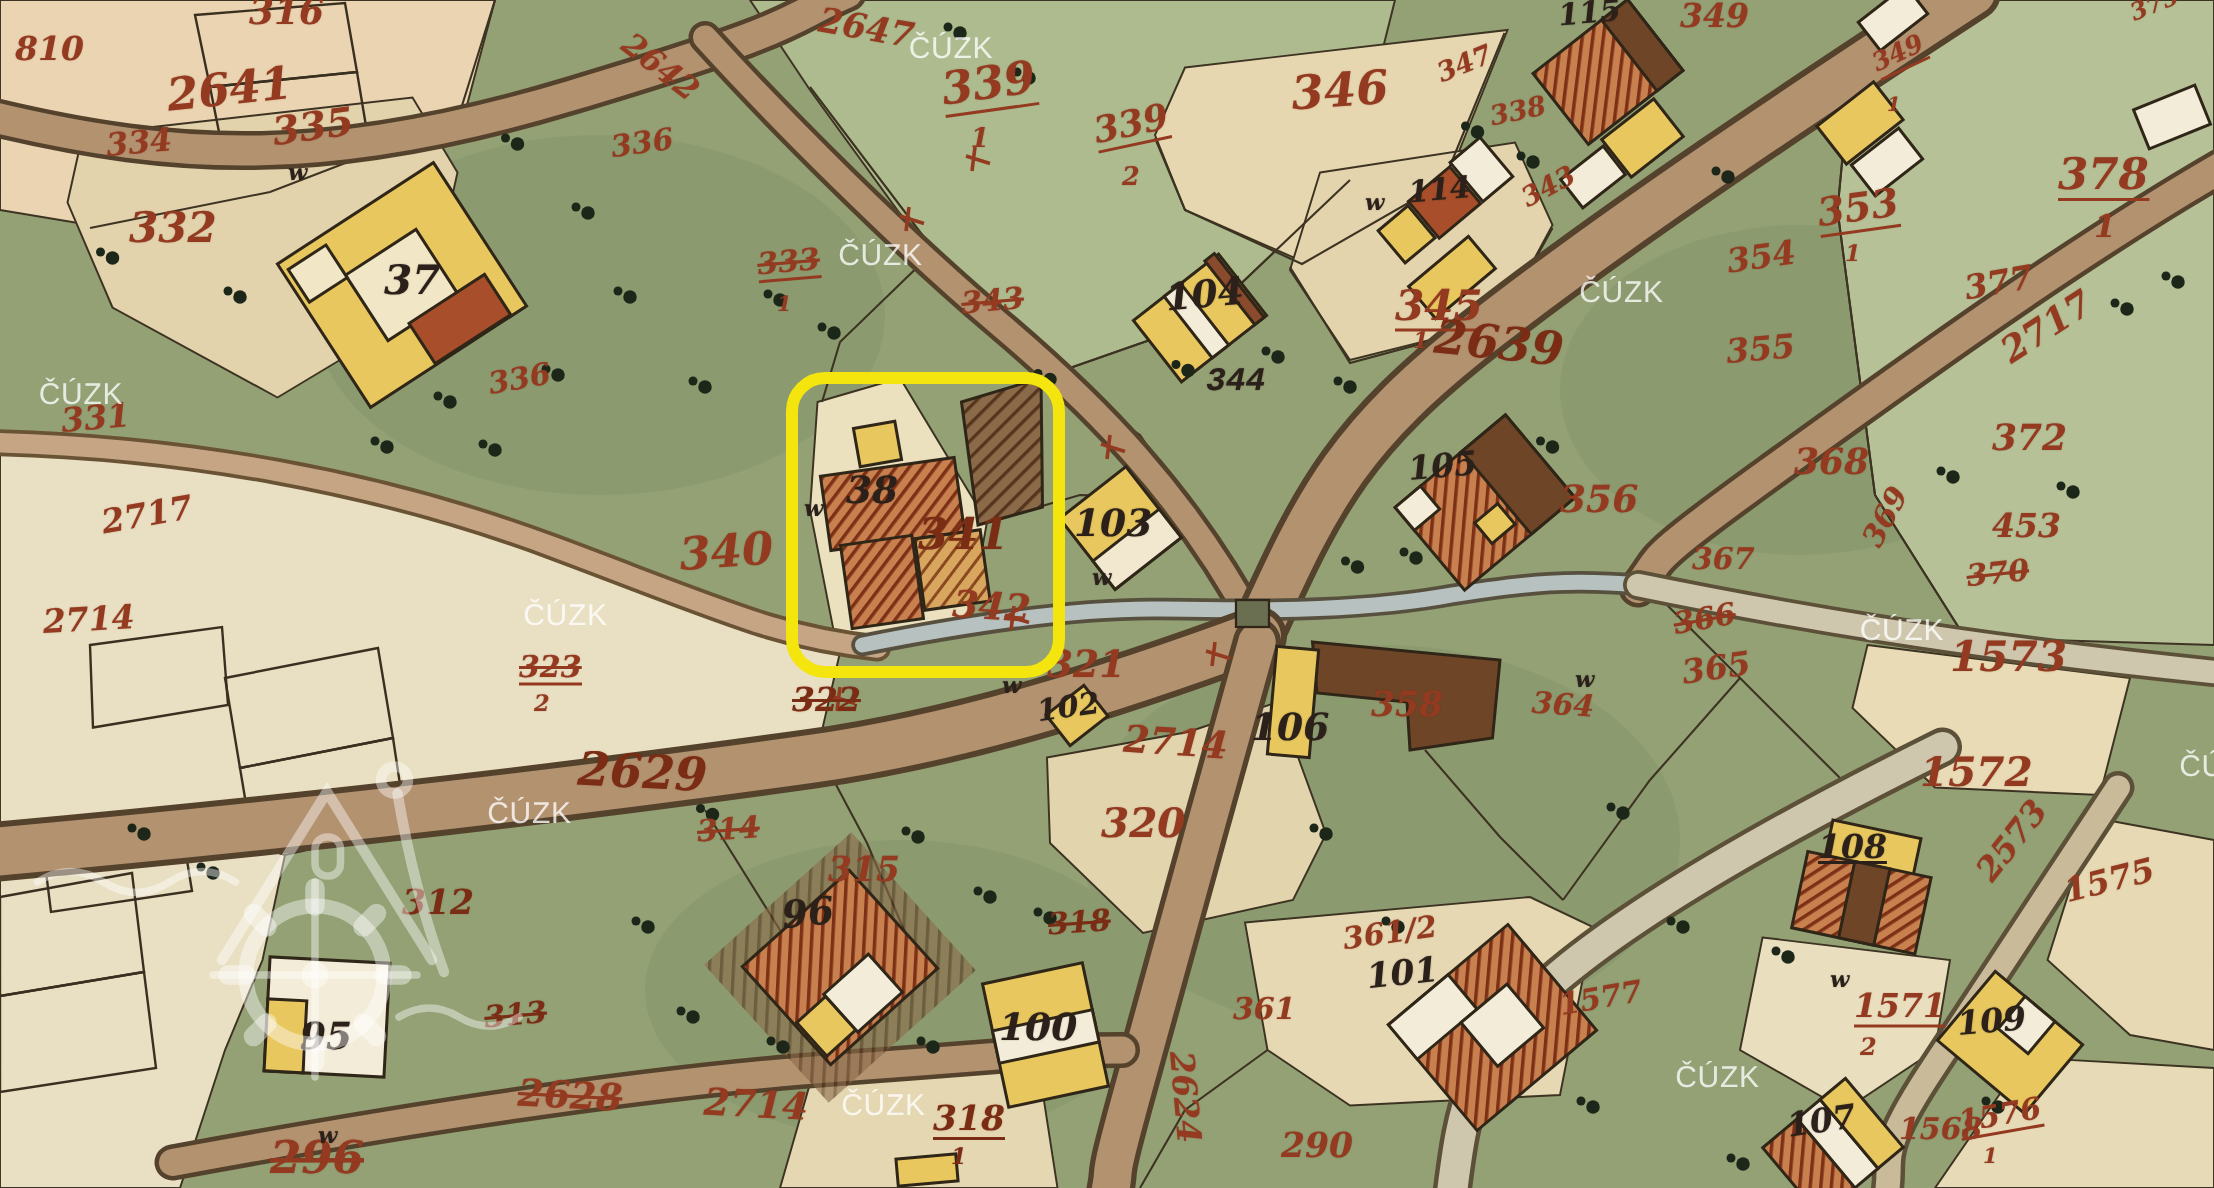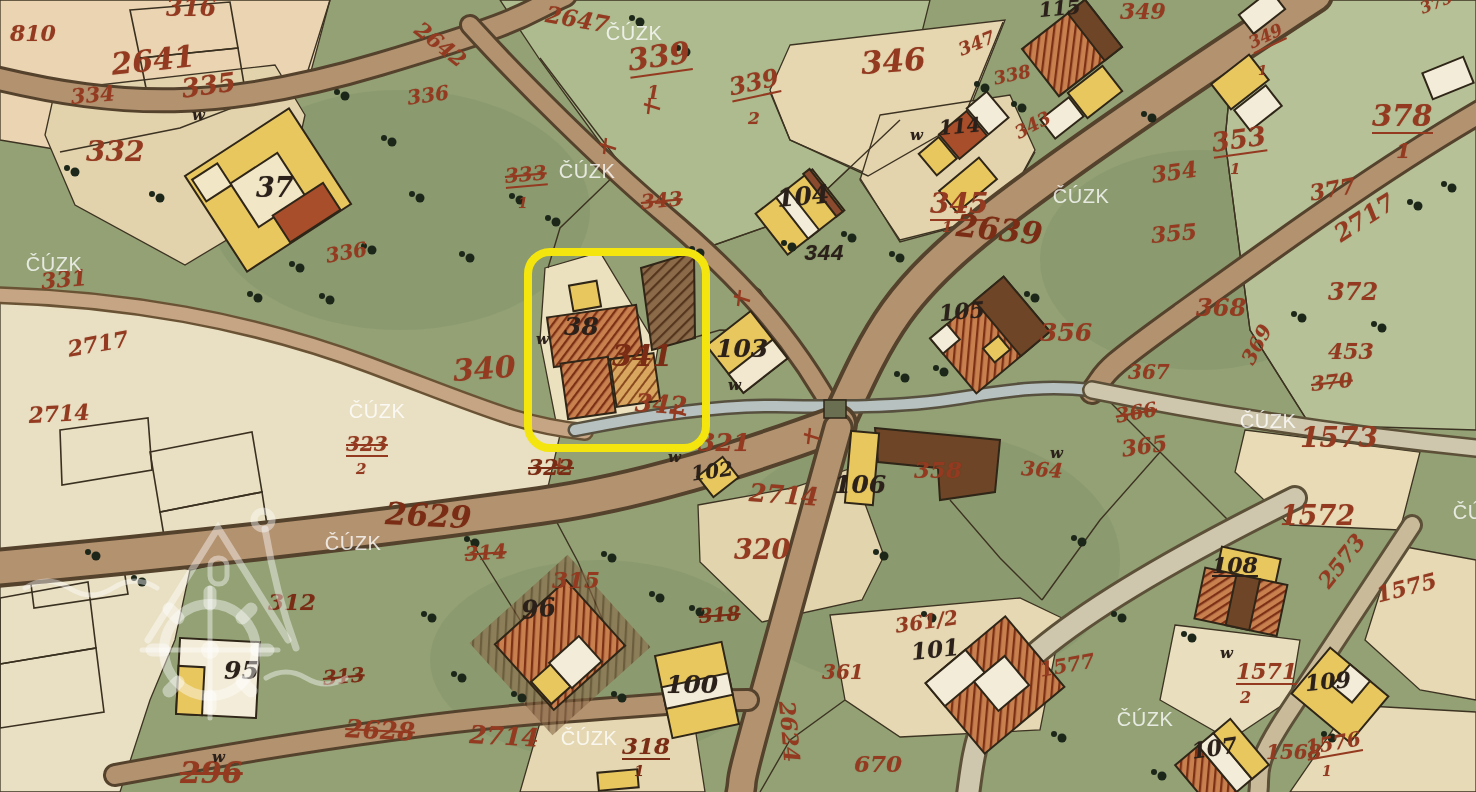--- a/index.html
+++ b/index.html
@@ -435,21 +435,21 @@
       <span class="map-label c-red" style="left: 552px; top: 568px; font-size: 23px;">315</span>
       <span class="map-label c-dark" style="left: 268px; top: 590px; font-size: 23px;">312</span>
       <span class="map-label c-dark st" style="left: 322px; top: 668px; font-size: 20px; transform: rotate(-5deg);">313</span>
       <span class="map-label c-red st" style="left: 180px; top: 758px; font-size: 30px;">296</span>
       <span class="map-label c-red st" style="left: 346px; top: 716px; font-size: 25px; transform: rotate(3deg);">2628</span>
       <span class="map-label c-red" style="left: 470px; top: 722px; font-size: 25px; transform: rotate(3deg);">2714</span>
       <span class="map-label c-dark st" style="left: 698px; top: 606px; font-size: 20px; transform: rotate(-4deg);">318</span>
       <span class="map-label c-dark u" style="left: 622px; top: 734px; font-size: 23px;">318</span>
       <span class="map-label c-dark" style="left: 634px; top: 764px; font-size: 15px;">1</span>
       <span class="map-label c-red" style="left: 798px; top: 700px; font-size: 22px; transform: rotate(85deg);">2624</span>
-      <span class="map-label c-red" style="left: 854px; top: 752px; font-size: 23px;">670</span>
+      <span class="map-label c-red" style="left: 854px; top: 752px; font-size: 23px;">290</span>
       <span class="map-label c-red" style="left: 822px; top: 662px; font-size: 20px;">361</span>
       <span class="map-label c-red" style="left: 894px; top: 616px; font-size: 20px; transform: rotate(-8deg);">361/2</span>
       <span class="map-label c-red" style="left: 1038px; top: 660px; font-size: 20px; transform: rotate(-10deg);">1577</span>
       <span class="map-label c-red" style="left: 914px; top: 458px; font-size: 23px;">358</span>
       <span class="map-label c-red" style="left: 1040px; top: 320px; font-size: 25px;">356</span>
       <span class="map-label c-red" style="left: 1128px; top: 362px; font-size: 20px;">367</span>
       <span class="map-label c-red st" style="left: 1114px; top: 406px; font-size: 20px; transform: rotate(-10deg);">366</span>
       <span class="map-label c-red" style="left: 1120px; top: 438px; font-size: 22px; transform: rotate(-8deg);">365</span>
       <span class="map-label c-red" style="left: 1022px; top: 458px; font-size: 20px; transform: rotate(4deg);">364</span>
       <span class="map-label c-red" style="left: 1196px; top: 296px; font-size: 24px;">368</span>
@@ -461,21 +461,21 @@
       <span class="map-label c-red" style="left: 1280px; top: 502px; font-size: 27px;">1572</span>
       <span class="map-label c-red" style="left: 1314px; top: 578px; font-size: 22px; transform: rotate(-52deg);">2573</span>
       <span class="map-label c-red" style="left: 1374px; top: 584px; font-size: 22px; transform: rotate(-14deg);">1575</span>
       <span class="map-label c-red u" style="left: 1236px; top: 660px; font-size: 22px;">1571</span>
       <span class="map-label c-red" style="left: 1240px; top: 690px; font-size: 16px;">2</span>
       <span class="map-label c-red" style="left: 1266px; top: 742px; font-size: 20px;">1568</span>
       <span class="map-label c-red u" style="left: 1304px; top: 738px; font-size: 20px; transform: rotate(-10deg);">1576</span>
       <span class="map-label c-red" style="left: 1322px; top: 764px; font-size: 14px;">1</span>
       <span class="map-label c-black" style="left: 256px; top: 174px; font-size: 27px;">37</span>
       <span class="map-label c-black" style="left: 564px; top: 314px; font-size: 25px;">38</span>
-      <span class="map-label c-black" style="left: 200px; top: 658px; font-size: 25px; margin-left: 24px;">95</span>
+      <span class="map-label c-black" style="left: 200px; top: 678px; font-size: 25px;">95</span>
       <span class="map-label c-black" style="left: 520px; top: 598px; font-size: 25px; transform: rotate(-6deg);">96</span>
       <span class="map-label c-black" style="left: 666px; top: 672px; font-size: 25px;">100</span>
       <span class="map-label c-black" style="left: 910px; top: 640px; font-size: 23px; transform: rotate(-6deg);">101</span>
       <span class="map-label c-black" style="left: 690px; top: 464px; font-size: 20px; transform: rotate(-8deg);">102</span>
       <span class="map-label c-black" style="left: 716px; top: 336px; font-size: 25px;">103</span>
       <span class="map-label c-black" style="left: 776px; top: 186px; font-size: 25px; transform: rotate(-5deg);">104</span>
       <span class="map-label c-black" style="left: 938px; top: 302px; font-size: 22px; transform: rotate(-5deg);">105</span>
       <span class="map-label c-black" style="left: 834px; top: 472px; font-size: 25px;">106</span>
       <span class="map-label c-black" style="left: 1190px; top: 740px; font-size: 22px; transform: rotate(-8deg);">107</span>
       <span class="map-label c-black" style="left: 1212px; top: 554px; font-size: 22px; text-decoration: underline;">108</span>

